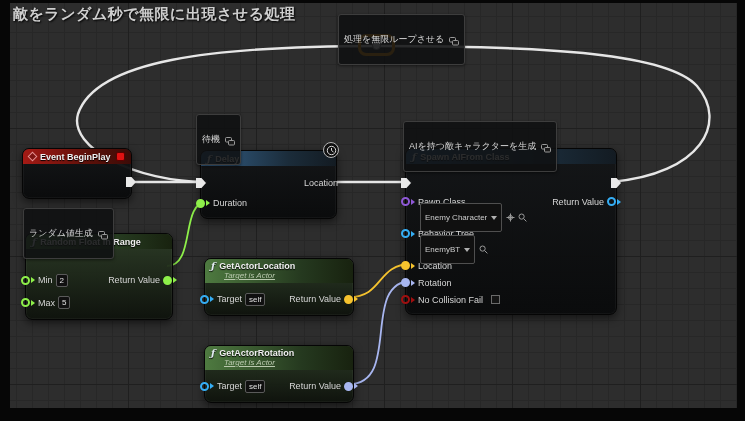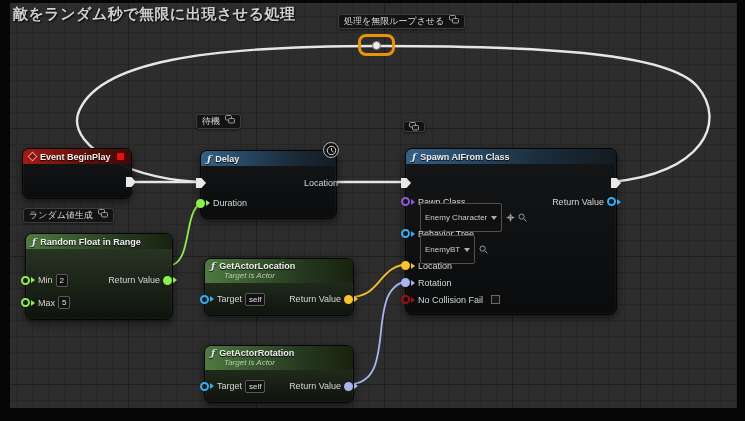--- a/index.html
+++ b/index.html
@@ -21,41 +21,41 @@
   .frame.top{left:0;top:0;width:745px;height:3px;}
   .frame.bottom{left:0;top:408px;width:745px;height:13px;}
   .frame.left{left:0;top:0;width:10px;height:421px;}
   .frame.right{left:737px;top:0;width:8px;height:421px;}
 
   .wires{position:absolute;inset:0;z-index:1;pointer-events:none;}
 
   .gtitle{position:absolute;left:13px;top:5px;z-index:4;font-weight:bold;font-size:15px;
           color:#cfcfcf;text-shadow:1px 1px 2px #000;letter-spacing:.5px;}
 
-  .bubble{position:absolute;z-index:4;display:flex;align-items:flex-start;gap:5px;
+  .bubble{position:absolute;z-index:4;display:flex;align-items:flex-end;gap:5px;
           background:rgba(15,16,17,.88);border:1px solid #3d3d3d;border-radius:3px;
-          padding:0 5px;font-size:9px;color:#d4d4d4;white-space:nowrap;
+          padding:18px 5px;font-size:9px;color:#d4d4d4;white-space:nowrap;
           box-shadow:0 1px 3px rgba(0,0,0,.5);}
   .bubble svg{flex:0 0 auto;}
 
   .node{position:absolute;z-index:3;border-radius:7px;border:1px solid #050505;
         background:linear-gradient(180deg,rgba(19,21,23,.96),rgba(9,10,11,.96));
         box-shadow:0 3px 8px rgba(0,0,0,.55), inset 0 0 0 1px rgba(255,255,255,.04);
         color:#d6d6d6;font-size:9px;}
   .node.pure{background:linear-gradient(180deg,rgba(44,60,38,.95),rgba(14,18,12,.96));}
   .hdr{display:flex;align-items:center;gap:4px;height:15px;padding:0 6px;
        border-radius:6px 6px 0 0;font-weight:bold;font-size:9px;color:#f0f0f0;
        text-shadow:0 1px 1px #000;white-space:nowrap;}
   .hdr.event{background:linear-gradient(90deg,#a41a15,#581009 65%,#3c0b07);}
   .hdr.fn{background:linear-gradient(90deg,#34618a,#1b2c3a 65%,#131b22);}
   .hdr.pure{background:linear-gradient(90deg,#4e7a40,#25391f 65%,#18220f);}
   .hdr2{display:block;height:24px;padding:2px 6px 0 6px;border-radius:6px 6px 0 0;
         background:linear-gradient(90deg,#4e7a40,#25391f 65%,#18220f);white-space:nowrap;}
   .hdr2 .line1{display:flex;align-items:center;gap:4px;font-weight:bold;font-size:9px;color:#f0f0f0;text-shadow:0 1px 1px #000;}
-  .hdr2 .sub{display:block;padding-left:13px;font-style:italic;font-size:8px;color:#b9c9ae;}
+  .hdr2 .sub{display:block;padding-left:13px;font-style:italic;font-size:8px;color:#b9c9ae;text-decoration:underline;}
   .fng{font-family:"DejaVu Serif","Liberation Serif",serif;font-style:italic;font-weight:bold;
        font-size:10px;color:#e4edf4;line-height:1;}
   .evicon{width:7px;height:7px;background:#7d1512;border:1px solid #e89090;transform:rotate(45deg);flex:0 0 auto;}
   .evbadge{width:9px;height:9px;margin-left:auto;background:#e01212;border:1px solid #5c0000;border-radius:2px;}
 
   .row{display:flex;align-items:center;padding:0 5px;}
   .l{display:flex;align-items:center;gap:3px;margin-left:-10px;}
   .r{display:flex;align-items:center;gap:3px;margin-left:auto;margin-right:-10px;}
   .ind{padding-left:14px;}
 
@@ -119,20 +119,21 @@
     </svg>
   </div>
   <div class="bubble" style="left:23px;top:208px;">
     <span>ランダム値生成</span>
     <svg width="10" height="9" viewBox="0 0 10 9">
       <rect x="0.5" y="0.5" width="6" height="4.5" rx="1" fill="none" stroke="#9a9a9a"></rect>
       <rect x="3.5" y="3.5" width="6" height="4.5" rx="1" fill="#1a1a1a" stroke="#9a9a9a"></rect>
     </svg>
   </div>
   <div class="bubble" style="left:403px;top:121px;">
+    <span>AIを持つ敵キャラクターを生成</span>
     <svg width="10" height="9" viewBox="0 0 10 9">
       <rect x="0.5" y="0.5" width="6" height="4.5" rx="1" fill="none" stroke="#9a9a9a"></rect>
       <rect x="3.5" y="3.5" width="6" height="4.5" rx="1" fill="#1a1a1a" stroke="#9a9a9a"></rect>
     </svg>
   </div>
 
   <div class="node" style="left:22px;top:148px;width:110px;padding-bottom:4px;">
     <div class="hdr event">
       <span class="evicon"></span>
       <span>Event BeginPlay</span>

